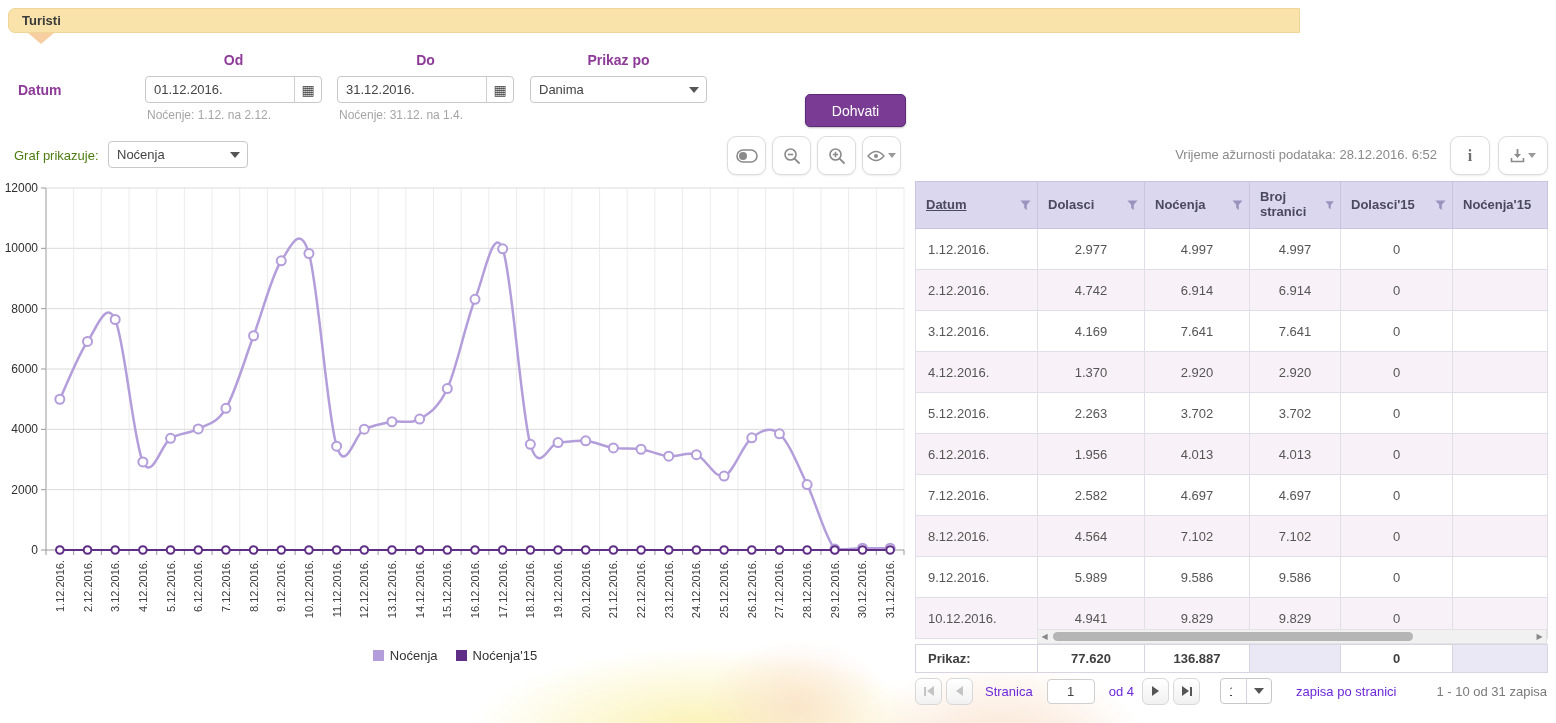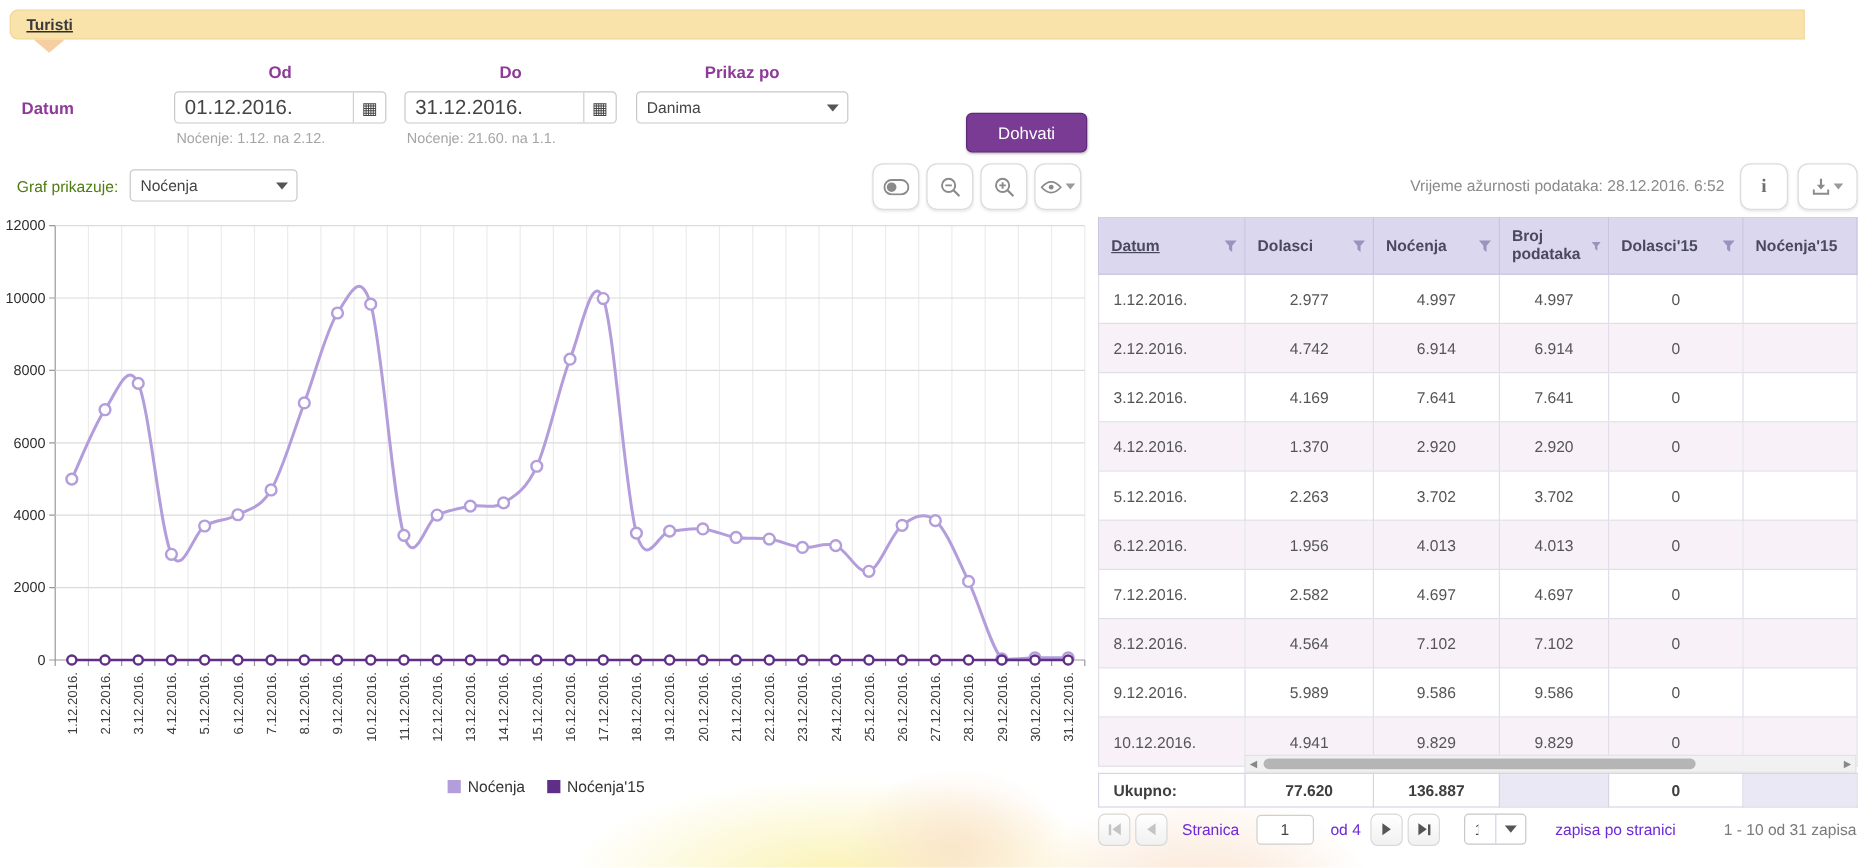--- a/index.html
+++ b/index.html
@@ -12,36 +12,36 @@
   
   .bg-blob{position:absolute;z-index:0;border-radius:50%;}
   #blob-yellow{left:470px;top:648px;width:470px;height:170px;
     background:radial-gradient(closest-side,rgba(249,238,158,.8),rgba(249,238,158,0));}
   #blob-peach-big{left:845px;top:658px;width:310px;height:220px;
     background:radial-gradient(closest-side,rgba(247,210,178,.75),rgba(247,210,178,0));}
   #blob-peach-small{left:705px;top:640px;width:185px;height:130px;
     background:radial-gradient(closest-side,rgba(249,222,197,.7),rgba(249,222,197,0));}
 
   
-  .tabbar{left:8px;top:8px;width:1496px;height:25px;background:#F9E3AB;
+  .tabbar{left:8px;top:8px;width:1292px;height:25px;background:#F9E3AB;
     border:1px solid #F0D696;border-radius:7px 0 0 7px;box-sizing:border-box;
-    display:flex;align-items:center;text-decoration:underline;}
+    display:flex;align-items:center;}
   .tabbar-title{font-size:13px;font-weight:bold;color:#3a3a3a;padding-left:13px;}
   .tab-pointer{left:28px;top:33px;width:0;height:0;
     border-left:13px solid transparent;border-right:13px solid transparent;
     border-top:11px solid #F6CEA1;}
 
   
   .col-label{position:absolute;top:52px;width:177px;text-align:center;
     font-size:14px;font-weight:bold;color:#8E3A98;}
   .datum-label{left:18px;top:82px;font-size:14px;font-weight:bold;color:#8E3A98;}
   .input-wrap{position:absolute;top:76px;height:27px;width:177px;background:#fff;
     border:1px solid #C8C8C8;border-radius:4px;box-sizing:border-box;
     display:flex;align-items:center;}
-  .input-wrap input{flex:1;border:none;outline:none;font-size:17px;color:#444;
+  .input-wrap input{flex:1;border:none;outline:none;font-size:13px;color:#444;
     padding:0 0 0 8px;min-width:0;background:transparent;font-family:inherit;}
   .cal-btn{width:26px;height:100%;border-left:1px solid #CFCFCF;display:flex;
     align-items:center;justify-content:center;font-size:14px;color:#444;cursor:pointer;}
   .hint{position:absolute;top:108px;font-size:12px;color:#A5A5A5;}
   .select{position:absolute;height:27px;background:#fff;border:1px solid #C8C8C8;
     border-radius:4px;box-sizing:border-box;display:flex;align-items:center;cursor:pointer;gap:14px;}
   .select .sel-text{flex:1;font-size:13px;color:#444;padding-left:8px;white-space:nowrap;overflow:hidden;}
   .sel-arrow{width:24px;display:flex;align-items:center;justify-content:center;}
   .sel-arrow::before{content:"";width:0;height:0;border-left:5px solid transparent;
     border-right:5px solid transparent;border-top:6px solid #555;}
@@ -130,21 +130,21 @@
 </div>
 <div class="layer input-wrap" style="left:337px;">
   <input type="text" value="31.12.2016." style="">
   <span class="cal-btn">▦</span>
 </div>
 <div class="layer select" style="left:530px;top:76px;width:177px;">
   <span class="sel-text">Danima</span>
   <span class="sel-arrow"></span>
 </div>
 <span class="layer hint" style="left:147px;">Noćenje: 1.12. na 2.12.</span>
-<span class="layer hint" style="left:339px;">Noćenje: 21.60. na 1.1.</span>
+<span class="layer hint" style="left:339px;">Noćenje: 31.12. na 1.4.</span>
 <div class="btn-primary">Dohvati</div>
 
 <span class="layer graf-label">Graf prikazuje:</span>
 <div class="layer select" style="left:108px;top:141px;width:140px;">
   <span class="sel-text">Noćenja</span>
   <span class="sel-arrow"></span>
 </div>
 
 <div class="tool-btn" style="left:727px;">
   <svg width="22" height="14" viewBox="0 0 22 14">
@@ -412,21 +412,21 @@
           <th>
             <div class="th-inner">
               <span class="th-label">Noćenja</span>
               <svg width="11" height="11" viewBox="0 0 11 11">
                 <path d="M0.5 0.5 H10.5 L6.8 4.8 V10 L4.2 8 V4.8 Z" fill="#9A93BE"></path>
               </svg>
             </div>
           </th>
           <th>
             <div class="th-inner">
-              <span class="th-label">Broj podataka</span>
+              <span class="th-label">Broj stranici</span>
               <svg width="11" height="11" viewBox="0 0 11 11">
                 <path d="M0.5 0.5 H10.5 L6.8 4.8 V10 L4.2 8 V4.8 Z" fill="#9A93BE"></path>
               </svg>
             </div>
           </th>
           <th>
             <div class="th-inner">
               <span class="th-label">Dolasci'15</span>
               <svg width="11" height="11" viewBox="0 0 11 11">
                 <path d="M0.5 0.5 H10.5 L6.8 4.8 V10 L4.2 8 V4.8 Z" fill="#9A93BE"></path>
@@ -536,21 +536,21 @@
     <colgroup>
         <col class="c0">
         <col class="c1">
         <col class="c2">
         <col class="c3">
         <col class="c4">
         <col class="c5">
       </colgroup>
     <tbody>
         <tr id="grid-foot-row">
-          <td class="datecell">Ukupno:</td>
+          <td class="datecell">Prikaz:</td>
           <td class="num">77.620</td>
           <td class="num">136.887</td>
           <td class="num blank"></td>
           <td class="num">0</td>
           <td class="num blank"></td>
         </tr>
       </tbody>
   </table>
 </div>
 

